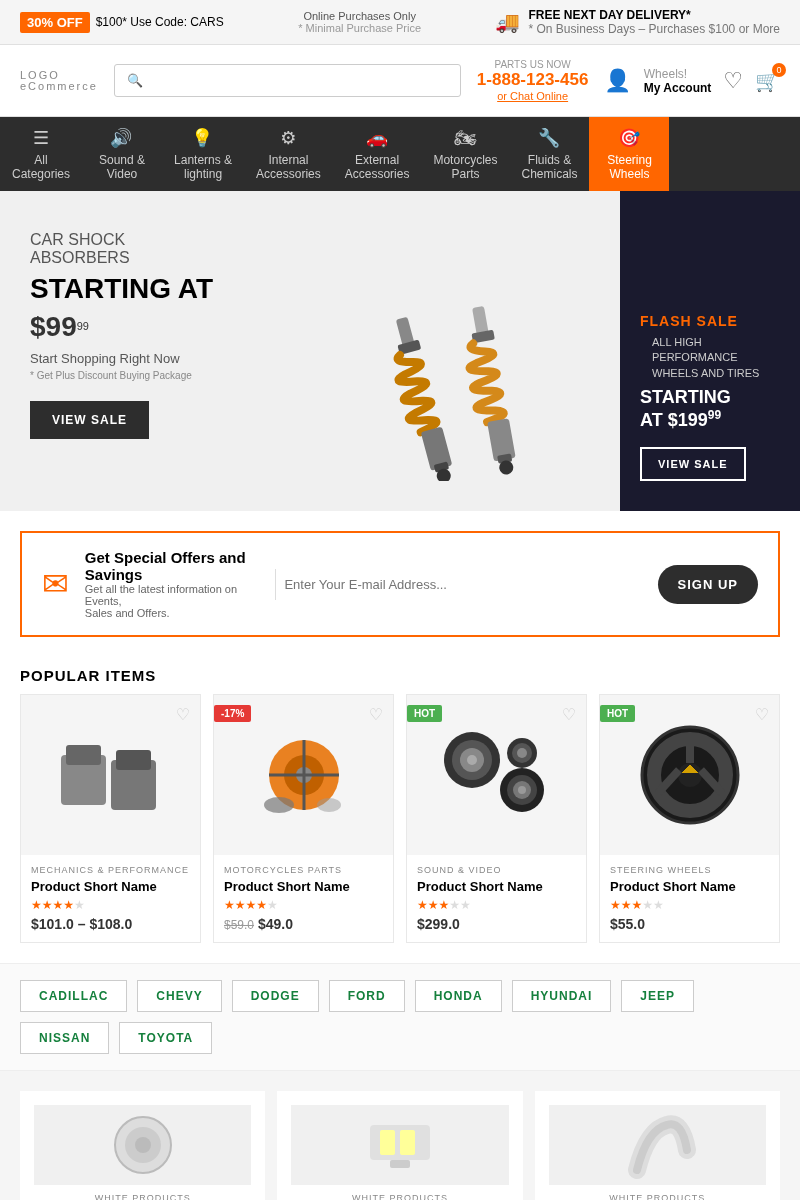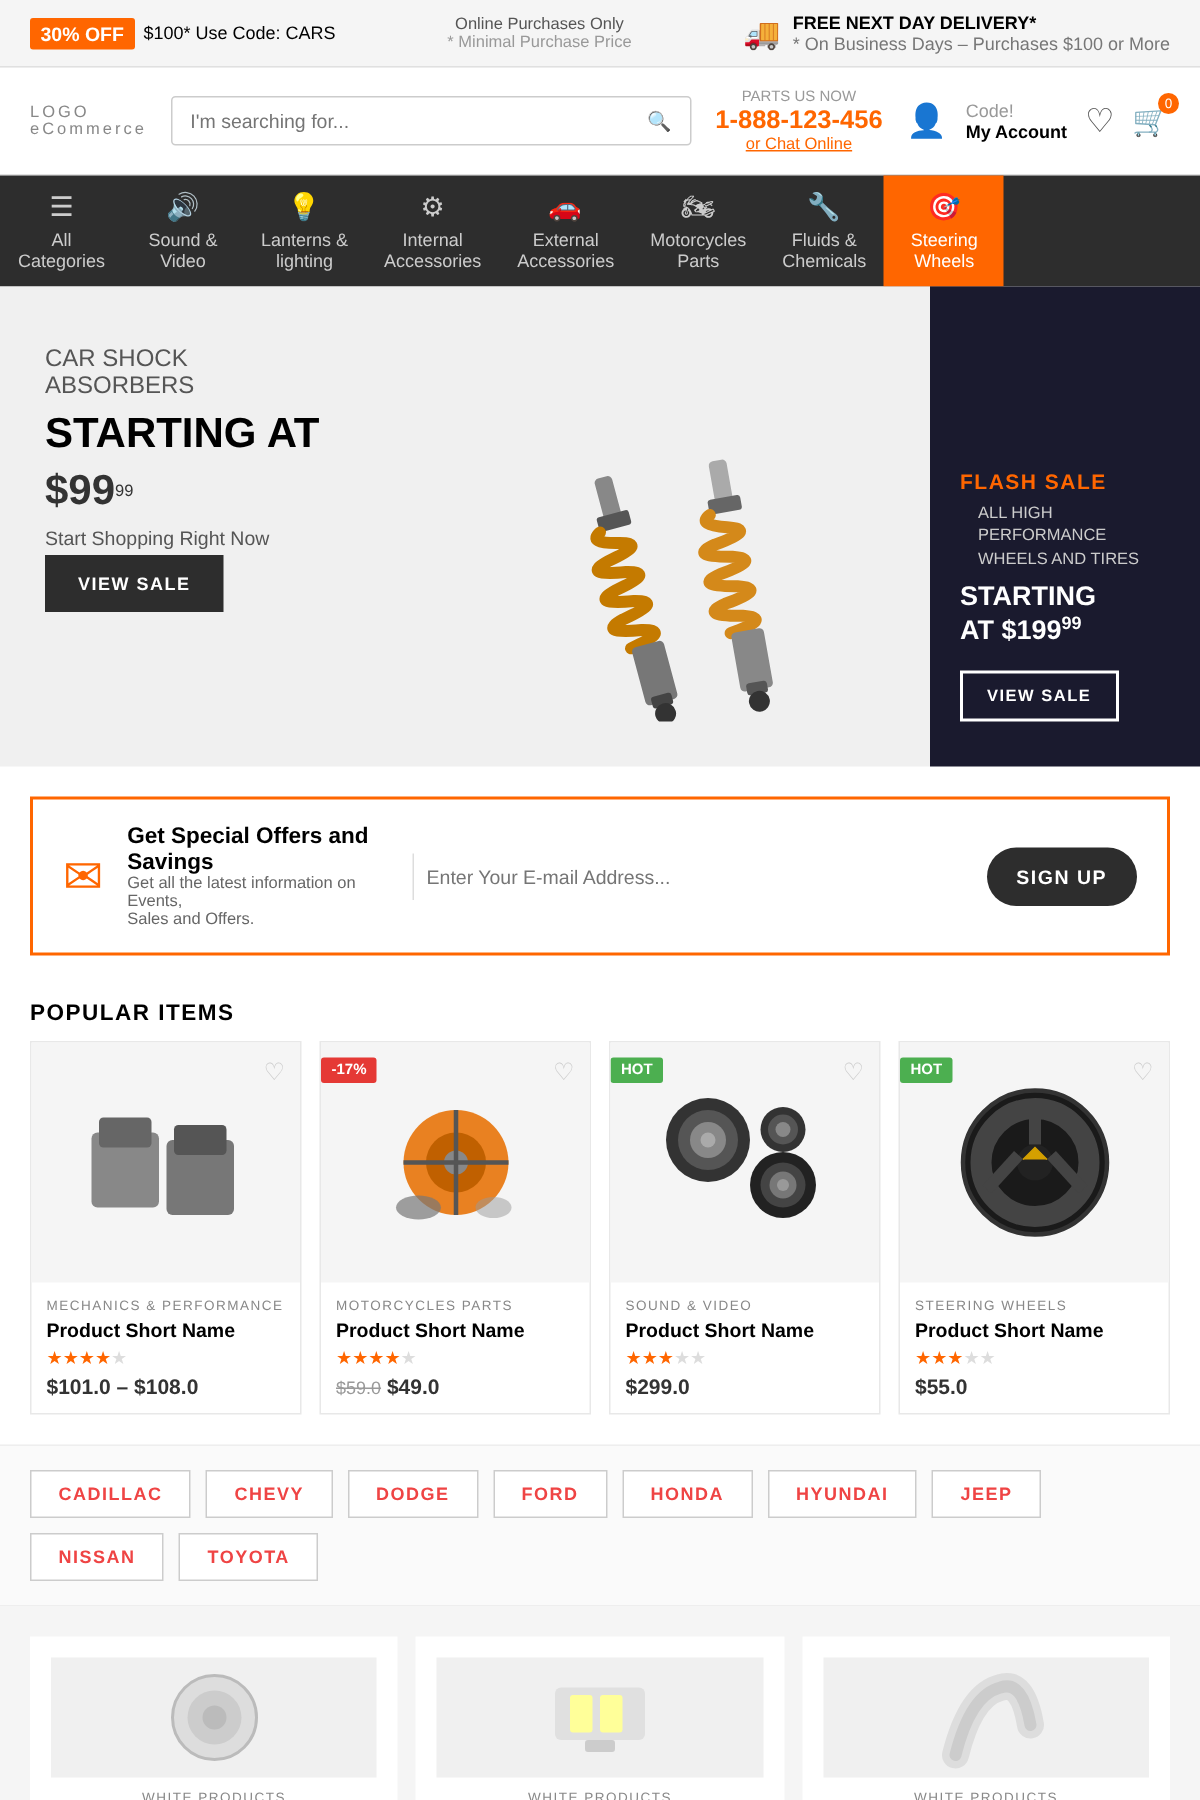--- a/index.html
+++ b/index.html
@@ -259,21 +259,21 @@
       gap: 10px;
     }
     .brand-tag {
       border: 1px solid #ccc;
       padding: 8px 18px;
       font-size: 12px;
       font-weight: bold;
       letter-spacing: 1px;
       cursor: pointer;
       background: #fff;
-      color: #ef4444;
+      color: #15803d;
     }
 
     
     .bottom-section {
       background: #f5f5f5;
       padding: 20px;
     }
     .bottom-products {
       display: flex;
       gap: 12px;
@@ -319,33 +319,32 @@
     </div>
   </div>
 </div>
 
 <div class="header">
   <div class="logo">
     <span>LOGO</span>
     <span>eCommerce</span>
   </div>
   <div class="search-bar">
-    <input type="text" placeholder="I'm searching for..." style="">
     <span style="color:#888;cursor:pointer">🔍</span>
   </div>
   <div class="call-section">
     <div class="call-label">PARTS US NOW</div>
     <div class="call-number">1-888-123-456</div>
     <div class="chat-link">or Chat Online</div>
   </div>
   <div class="header-icons">
     <span style="font-size:22px;color:#555;cursor:pointer">👤</span>
     <div class="account-section">
       <div>
-        <div style="color:#999">Code!</div>
+        <div style="color:#999">Wheels!</div>
         <div style="font-weight:bold">My Account</div>
       </div>
     </div>
     <span style="font-size:22px;color:#555;cursor:pointer">♡</span>
     <div class="cart-icon">
       🛒
       <span class="cart-badge">0</span>
     </div>
   </div>
 </div>
@@ -390,20 +389,21 @@
   <div class="hero-left">
     <div class="hero-left-text">
       <div class="hero-subtitle">CAR SHOCK<br>ABSORBERS</div>
       <div class="hero-title">
         <span>STARTING AT</span>
       </div>
       <div class="hero-price">
         <span style="font-size:28px;font-weight:900">$99</span><sup>99</sup>
       </div>
       <div class="hero-desc">Start Shopping Right Now</div>
+      <div class="hero-note">* Get Plus Discount Buying Package</div>
       <button class="btn-dark">VIEW SALE</button>
     </div>
 
     <div class="hero-img">
       <svg class="shock-svg" viewBox="0 0 260 180" xmlns="http://www.w3.org/2000/svg">
 
         <g transform="translate(30,10) rotate(-15,60,80)">
           <rect x="55" y="5" width="12" height="30" rx="3" fill="#888"></rect>
           <rect x="50" y="30" width="22" height="10" rx="2" fill="#555"></rect>
 

